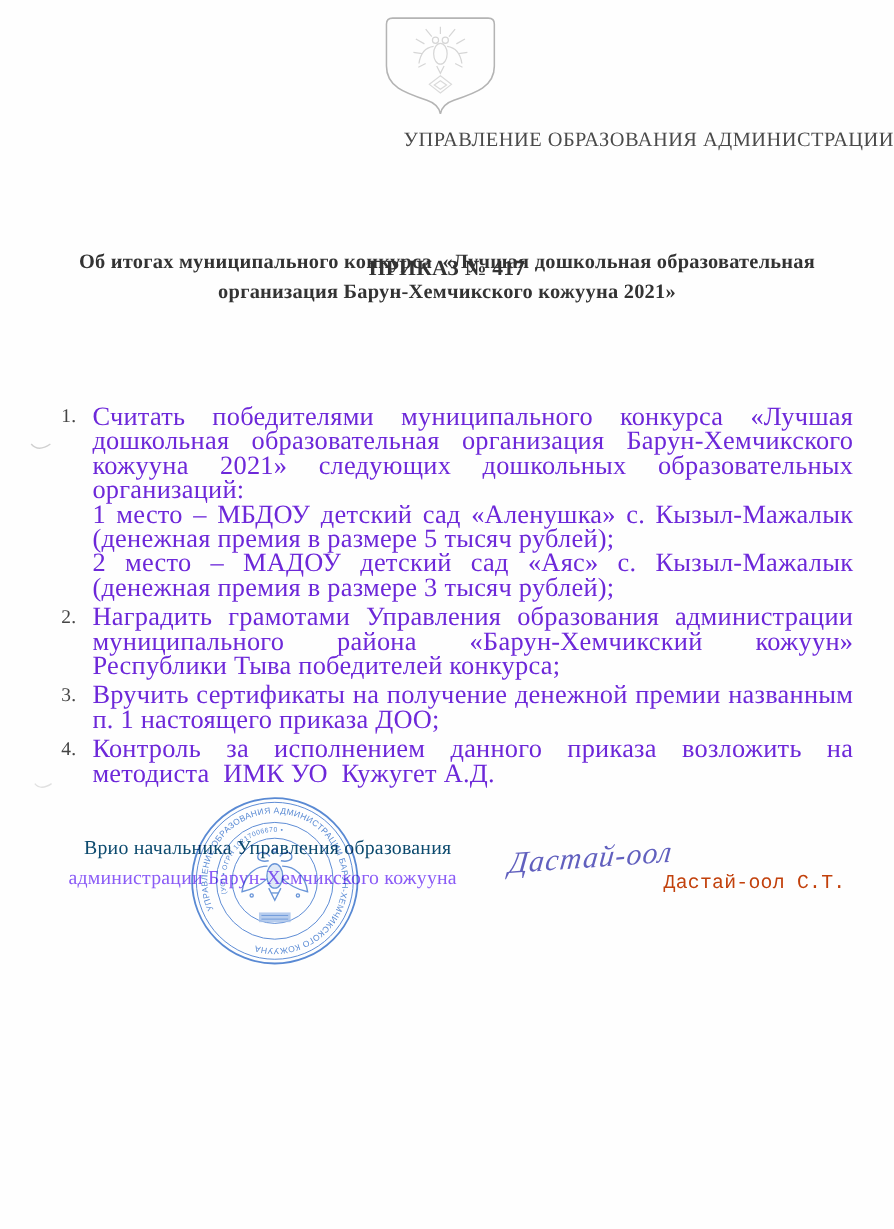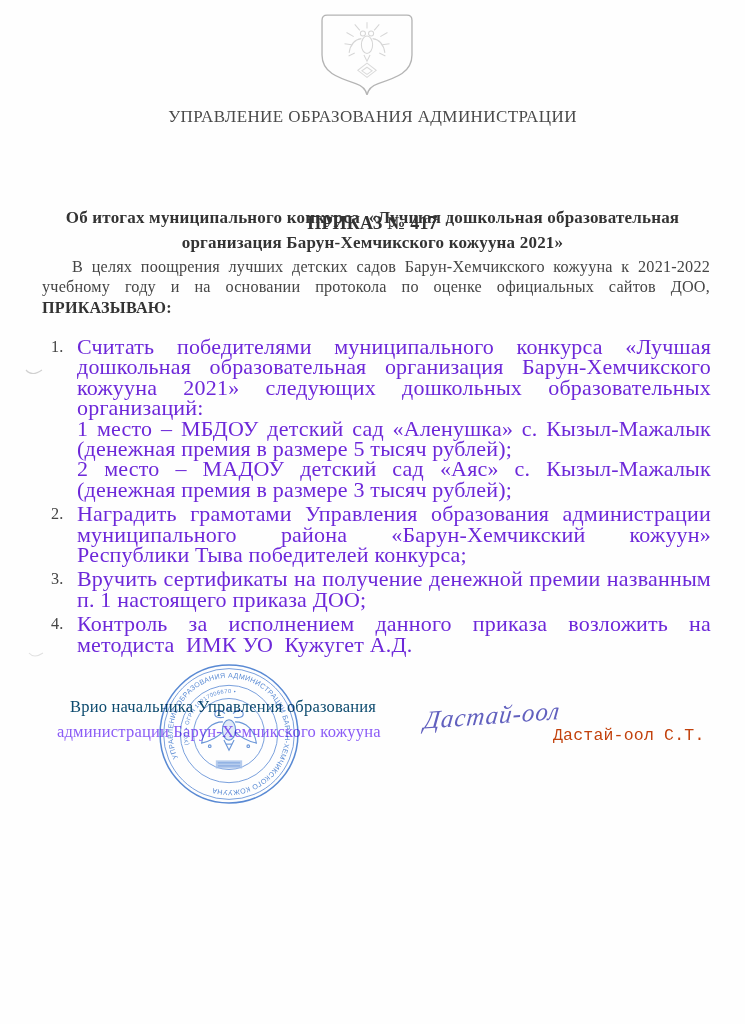--- a/index.html
+++ b/index.html
@@ -10,21 +10,21 @@
     height: 1024px;
     background: #fefefe;
     font-family: "Liberation Serif", "DejaVu Serif", serif;
     color: #414141;
     overflow: hidden;
     letter-spacing: 0.2px;
   }
   .crest { position: absolute; left: 321px; top: 14px; width: 92px; height: 84px; }
   .org {
     position: absolute; top: 106px; left: 0; width: 745px;
-    text-align: center; font-size: 17px; line-height: 22px; color: #4a4a4a;
+    text-align: right; font-size: 17px; line-height: 22px; color: #4a4a4a;
     letter-spacing: 0.4px;
   }
   .place-date {
     position: absolute; top: 150px; left: 42px; width: 668px;
     display: flex; justify-content: space-between; font-size: 16.5px; color: #474747;
   }
   .order-title {
     position: absolute; top: 181px; left: 0; width: 745px;
     text-align: center; font-weight: bold; font-size: 18px; color: #333333; margin-top: 32px;
   }
@@ -82,24 +82,20 @@
   </svg>
 
   <div class="org">
     <div>УПРАВЛЕНИЕ ОБРАЗОВАНИЯ АДМИНИСТРАЦИИ</div>
   </div>
 
 
   <div class="order-title">ПРИКАЗ № 417</div>
   <div class="order-subject">Об итогах муниципального конкурса &nbsp;«Лучшая дошкольная образовательная организация Барун-Хемчикского кожууна 2021»</div>
 
-  <p class="preamble">
-    <span>В целях поощрения лучших детских садов Барун-Хемчикского кожууна к 2021-2022 учебному году и на основании протокола по оценке официальных сайтов ДОО, </span>
-    <span class="decree">ПРИКАЗЫВАЮ:</span>
-  </p>
 
   <div class="list">
     <div class="li">
       <span class="num">1.</span>
       <div class="li-body">
         <span>Считать победителями муниципального конкурса «Лучшая дошкольная образовательная организация Барун-Хемчикского кожууна 2021» следующих дошкольных образовательных организаций:</span>
         <div class="subline">1 место – МБДОУ детский сад «Аленушка» с. Кызыл-Мажалык (денежная премия в размере 5 тысяч рублей);</div>
         <div class="subline">2 место – МАДОУ детский сад «Аяс» с. Кызыл-Мажалык (денежная премия в размере 3 тысяч рублей);</div>
       </div>
     </div>

